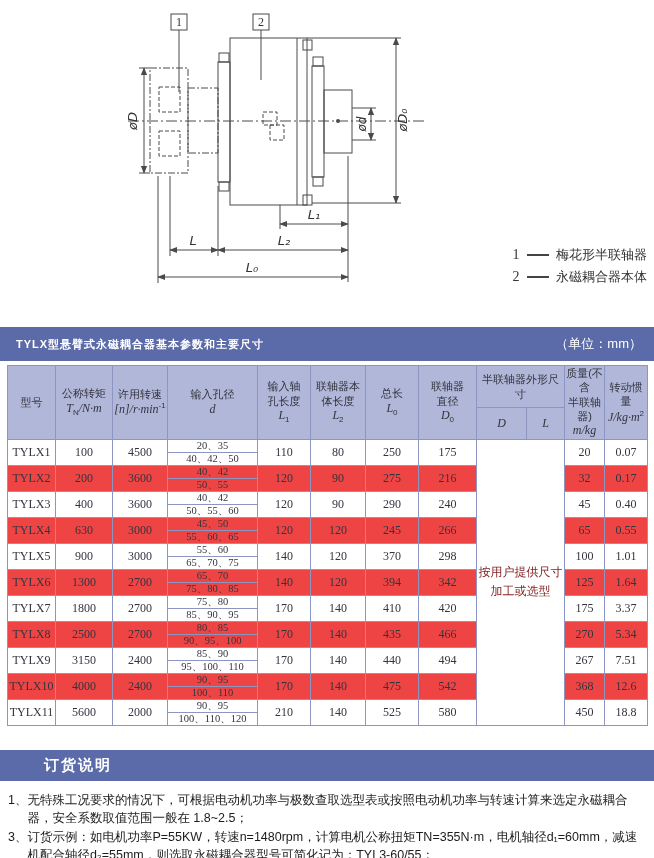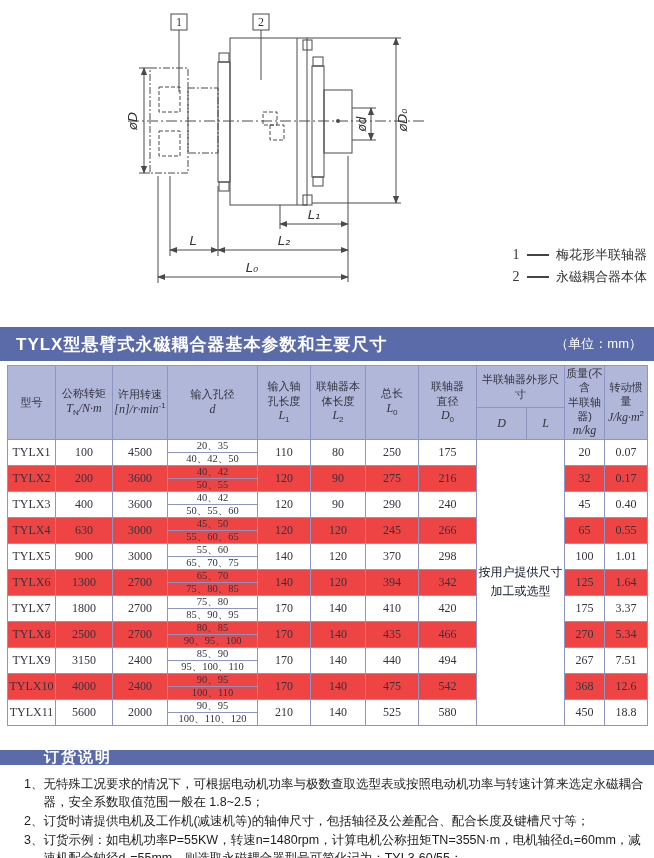--- a/index.html
+++ b/index.html
@@ -9,44 +9,44 @@
   .drawing-area{position:relative;width:654px;height:327px;background:#fff;}
   .drawing-area svg{position:absolute;left:0;top:0;}
   .legend{position:absolute;left:510px;top:244px;font-size:13px;color:#333;}
   .legend-row{display:flex;align-items:center;height:22px;}
   .legend-num{font-family:"Liberation Serif",serif;font-size:14px;width:12px;text-align:center;}
   .legend-dash{width:22px;height:0;border-top:2px solid #444;margin:0 7px 0 5px;}
 
   
   .bar{background:#5b6aa8;color:#fff;display:flex;align-items:center;}
   .title-bar{height:34px;justify-content:space-between;padding:0 12px 0 16px;}
-  .title-bar .t{font-size:17px;font-weight:bold;letter-spacing:1px;}
+  .title-bar .t{font-size:11px;font-weight:bold;letter-spacing:1px;}
   .title-bar .u{font-size:13px;text-align:center;}
-  .order-bar{height:15px;margin-top:24px;padding-left:44px;}
+  .order-bar{height:31px;margin-top:24px;padding-left:44px;}
   .order-bar .t{font-size:15px;font-weight:bold;letter-spacing:2px;}
 
   
   .table-wrap{padding:4px 7px 0 7px;}
   table{border-collapse:collapse;table-layout:fixed;width:640px;}
   th,td{border:1px solid #8d95c3;text-align:center;vertical-align:middle;padding:0;color:#33343f;}
   thead th{background:#b1b7d9;font-weight:normal;font-size:11px;line-height:1.3;}
   thead tr.h1 th{height:27px;}
   thead tr.h2 th{height:21px;}
   tbody td{height:25px;font-family:"Liberation Serif",serif;font-size:12px;background:#fff;}
   tbody tr.alt td{background:#ef4444;}
   td.d-cell{padding:0;}
   .d-top,.d-bot{height:12px;line-height:12px;font-size:10.5px;}
   .d-top{border-bottom:1px solid #8d95c3;}
-  td.merged-note{background:#fff;font-family:"Liberation Sans",sans-serif;font-size:12px;line-height:1.6;color:#0f172a;}
+  td.merged-note{background:#fff;font-family:"Liberation Sans",sans-serif;font-size:12px;line-height:1.6;color:#7f1d1d;}
   .sym{font-style:italic;font-family:"Liberation Serif",serif;font-size:12px;}
   sub,sup{font-size:8px;}
 
   
   .notes{padding:10px 6px 0 8px;font-size:12.5px;line-height:1.45;color:#1c1c1c;}
-  .note-item{padding-left:1.55em;text-indent:-1.55em;margin-bottom:1px;margin-left:16px;}
+  .note-item{padding-left:1.55em;text-indent:-1.55em;margin-bottom:1px;}
 </style>
 </head>
 <body>
 
 <div class="drawing-area">
   <svg width="654" height="327" viewBox="0 0 654 327">
     <defs>
       <marker id="arr" viewBox="0 0 10 10" refX="9" refY="5" markerWidth="8" markerHeight="8" orient="auto-start-reverse">
         <path d="M0,1 L10,5 L0,9 z" fill="#4a4a4a"></path>
       </marker>
@@ -377,15 +377,14 @@
         </tr>
       </tbody>
   </table>
 </div>
 
 <div class="bar order-bar">
   <span class="t">订货说明</span>
 </div>
 <div class="notes">
     <div class="note-item">1、无特殊工况要求的情况下，可根据电动机功率与极数查取选型表或按照电动机功率与转速计算来选定永磁耦合器，安全系数取值范围一般在 1.8~2.5；</div>
-    <div class="note-item">2、订货时请提供电机及工作机(减速机等)的轴伸尺寸，包括轴径及公差配合、配合长度及键槽尺寸等；</div>
     <div class="note-item">3、订货示例：如电机功率P=55KW，转速n=1480rpm，计算电机公称扭矩TN=355N·m，电机轴径d₁=60mm，减速机配合轴径d₂=55mm，则选取永磁耦合器型号可简化记为：TYL3-60/55；</div>
   </div>
 
 </body></html>

